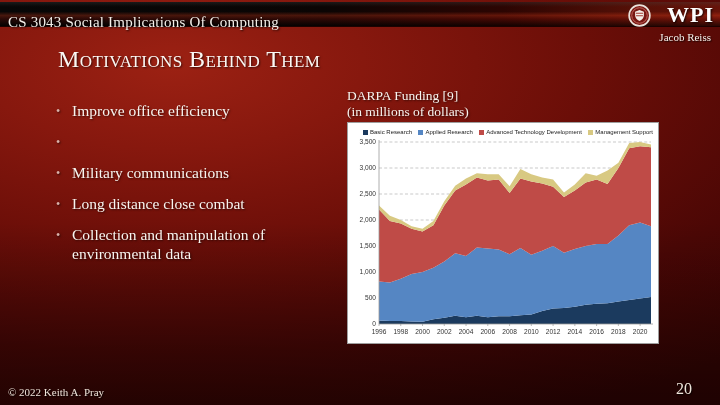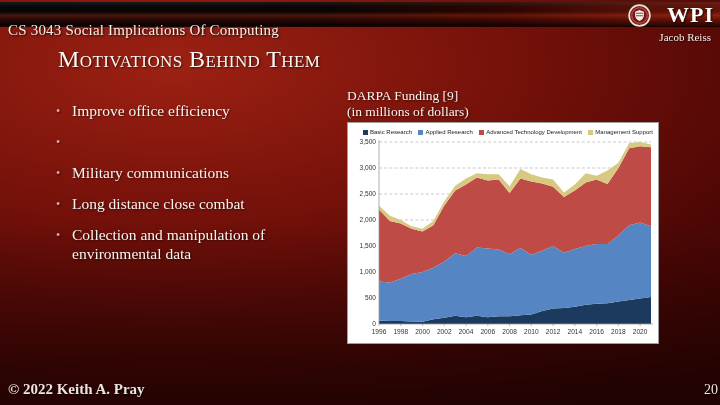--- a/index.html
+++ b/index.html
@@ -16,21 +16,21 @@
   }
   
   .header-bar{
     position:absolute;left:0;top:2px;width:720px;height:24px;
     background-image:
       linear-gradient(180deg, rgba(70,70,70,0.30) 0%, rgba(0,0,0,0) 20%, rgba(0,0,0,0) 40%, rgba(255,70,30,0.26) 56%, rgba(130,18,8,0.30) 70%, rgba(0,0,0,0.60) 100%),
       linear-gradient(90deg, #070707 0%, #0b0504 45%, #2c0502 70%, #551007 88%, #671309 100%);
     border-bottom:1px solid #1c0200;
   }
   .course-title{
-    position:absolute;left:8px;top:16px;height:24px;line-height:24px;
+    position:absolute;left:8px;top:8px;height:24px;line-height:24px;
     font-size:15px;color:#f3efe9;letter-spacing:0.2px;
     text-shadow:1px 1px 2px rgba(0,0,0,0.8);
   }
   .wpi-logo{
     position:absolute;right:6px;top:2px;height:26px;
     display:flex;align-items:center;gap:16px;z-index:5;
   }
   .wpi-logo-text{
     font-size:22px;font-weight:bold;color:#ffffff;letter-spacing:1px;
     text-shadow:1px 1px 2px rgba(0,0,0,0.8);
@@ -73,26 +73,25 @@
   .chart-legend{
     display:flex;justify-content:space-between;align-items:center;
     padding:0 2px 0 12px;height:10px;
     font-family:"Liberation Sans", sans-serif;font-size:6px;color:#222;
   }
   .legend-item{display:flex;align-items:center;gap:2px;white-space:nowrap;}
   .legend-swatch{width:5px;height:5px;display:inline-block;}
   .chart-svg{display:block;width:304px;height:202px;}
   
   .footer-copyright{
-    position:absolute;left:8px;bottom:7px;font-size:15px;color:#eee4da;
+    position:absolute;left:8px;bottom:7px;font-size:11px;color:#eee4da;
     text-shadow:1px 1px 1px rgba(0,0,0,0.7);
-    font-weight:bold;
   }
   .page-number{
-    position:absolute;right:2px;bottom:7px;font-size:14px;color:#eee4da;
+    position:absolute;right:28px;bottom:7px;font-size:16px;color:#eee4da;
     text-shadow:1px 1px 1px rgba(0,0,0,0.7);
     margin-left:44px;
   }
 </style>
 </head>
 <body>
 
 <div class="slide">
 
   <div class="header-bar">

